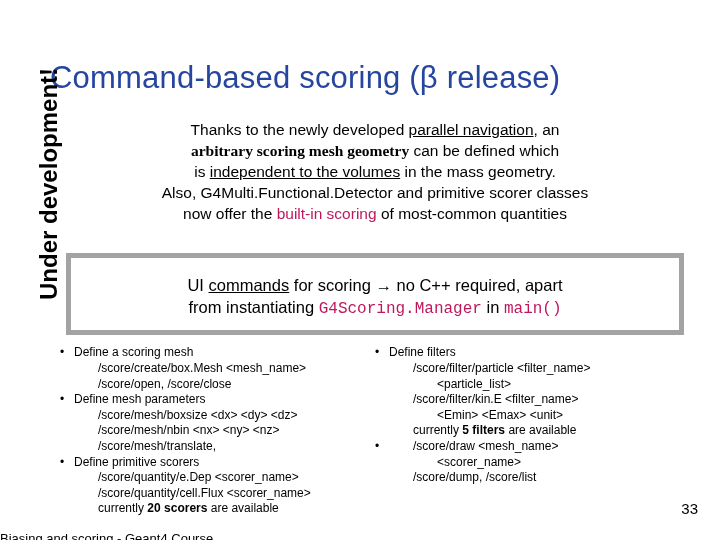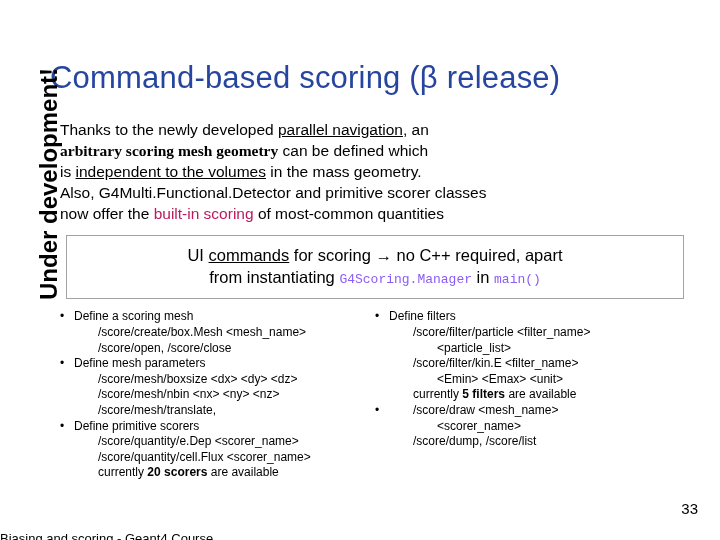--- a/index.html
+++ b/index.html
@@ -36,41 +36,41 @@
     color: #000;
     white-space: nowrap;
     letter-spacing: 0px;
   }
   .content {
     position: absolute;
     left: 60px; top: 120px;
     width: 630px;
   }
   .intro {
-    text-align: left;
+    text-align: center;
     font-size: 15.5px;
     line-height: 1.35;
-    margin-bottom: 10px;
+    margin-bottom: 28px;
   }
   .intro .u { text-decoration: underline; }
   .intro .b { font-weight: bold; font-family: Liberation Serif, serif; }
   .intro .builtin { color: #be185d; }
   .ui-box {
-    border: 1px solid #a3a3a3;
-    padding: 8px 12px 10px 12px;
+    border: 5px solid #a3a3a3;
+    padding: 16px 12px 10px 12px;
     margin: 4px 6px 10px 6px;
     text-align: center;
     font-size: 16.5px;
     line-height: 1.35;
   }
   .ui-box .u { text-decoration: underline; }
   .ui-box code {
     font-family: "Courier New", monospace;
-    color: #8b5cf6;
-    font-size: 13px;
+    color: #be185d;
+    font-size: 16px;
   }
   .lists {
     display: flex;
     font-size: 12px;
     line-height: 1.3;
   }
   .col { flex: 1; }
   .col .item {
     display: flex;
     margin-bottom: 0;

